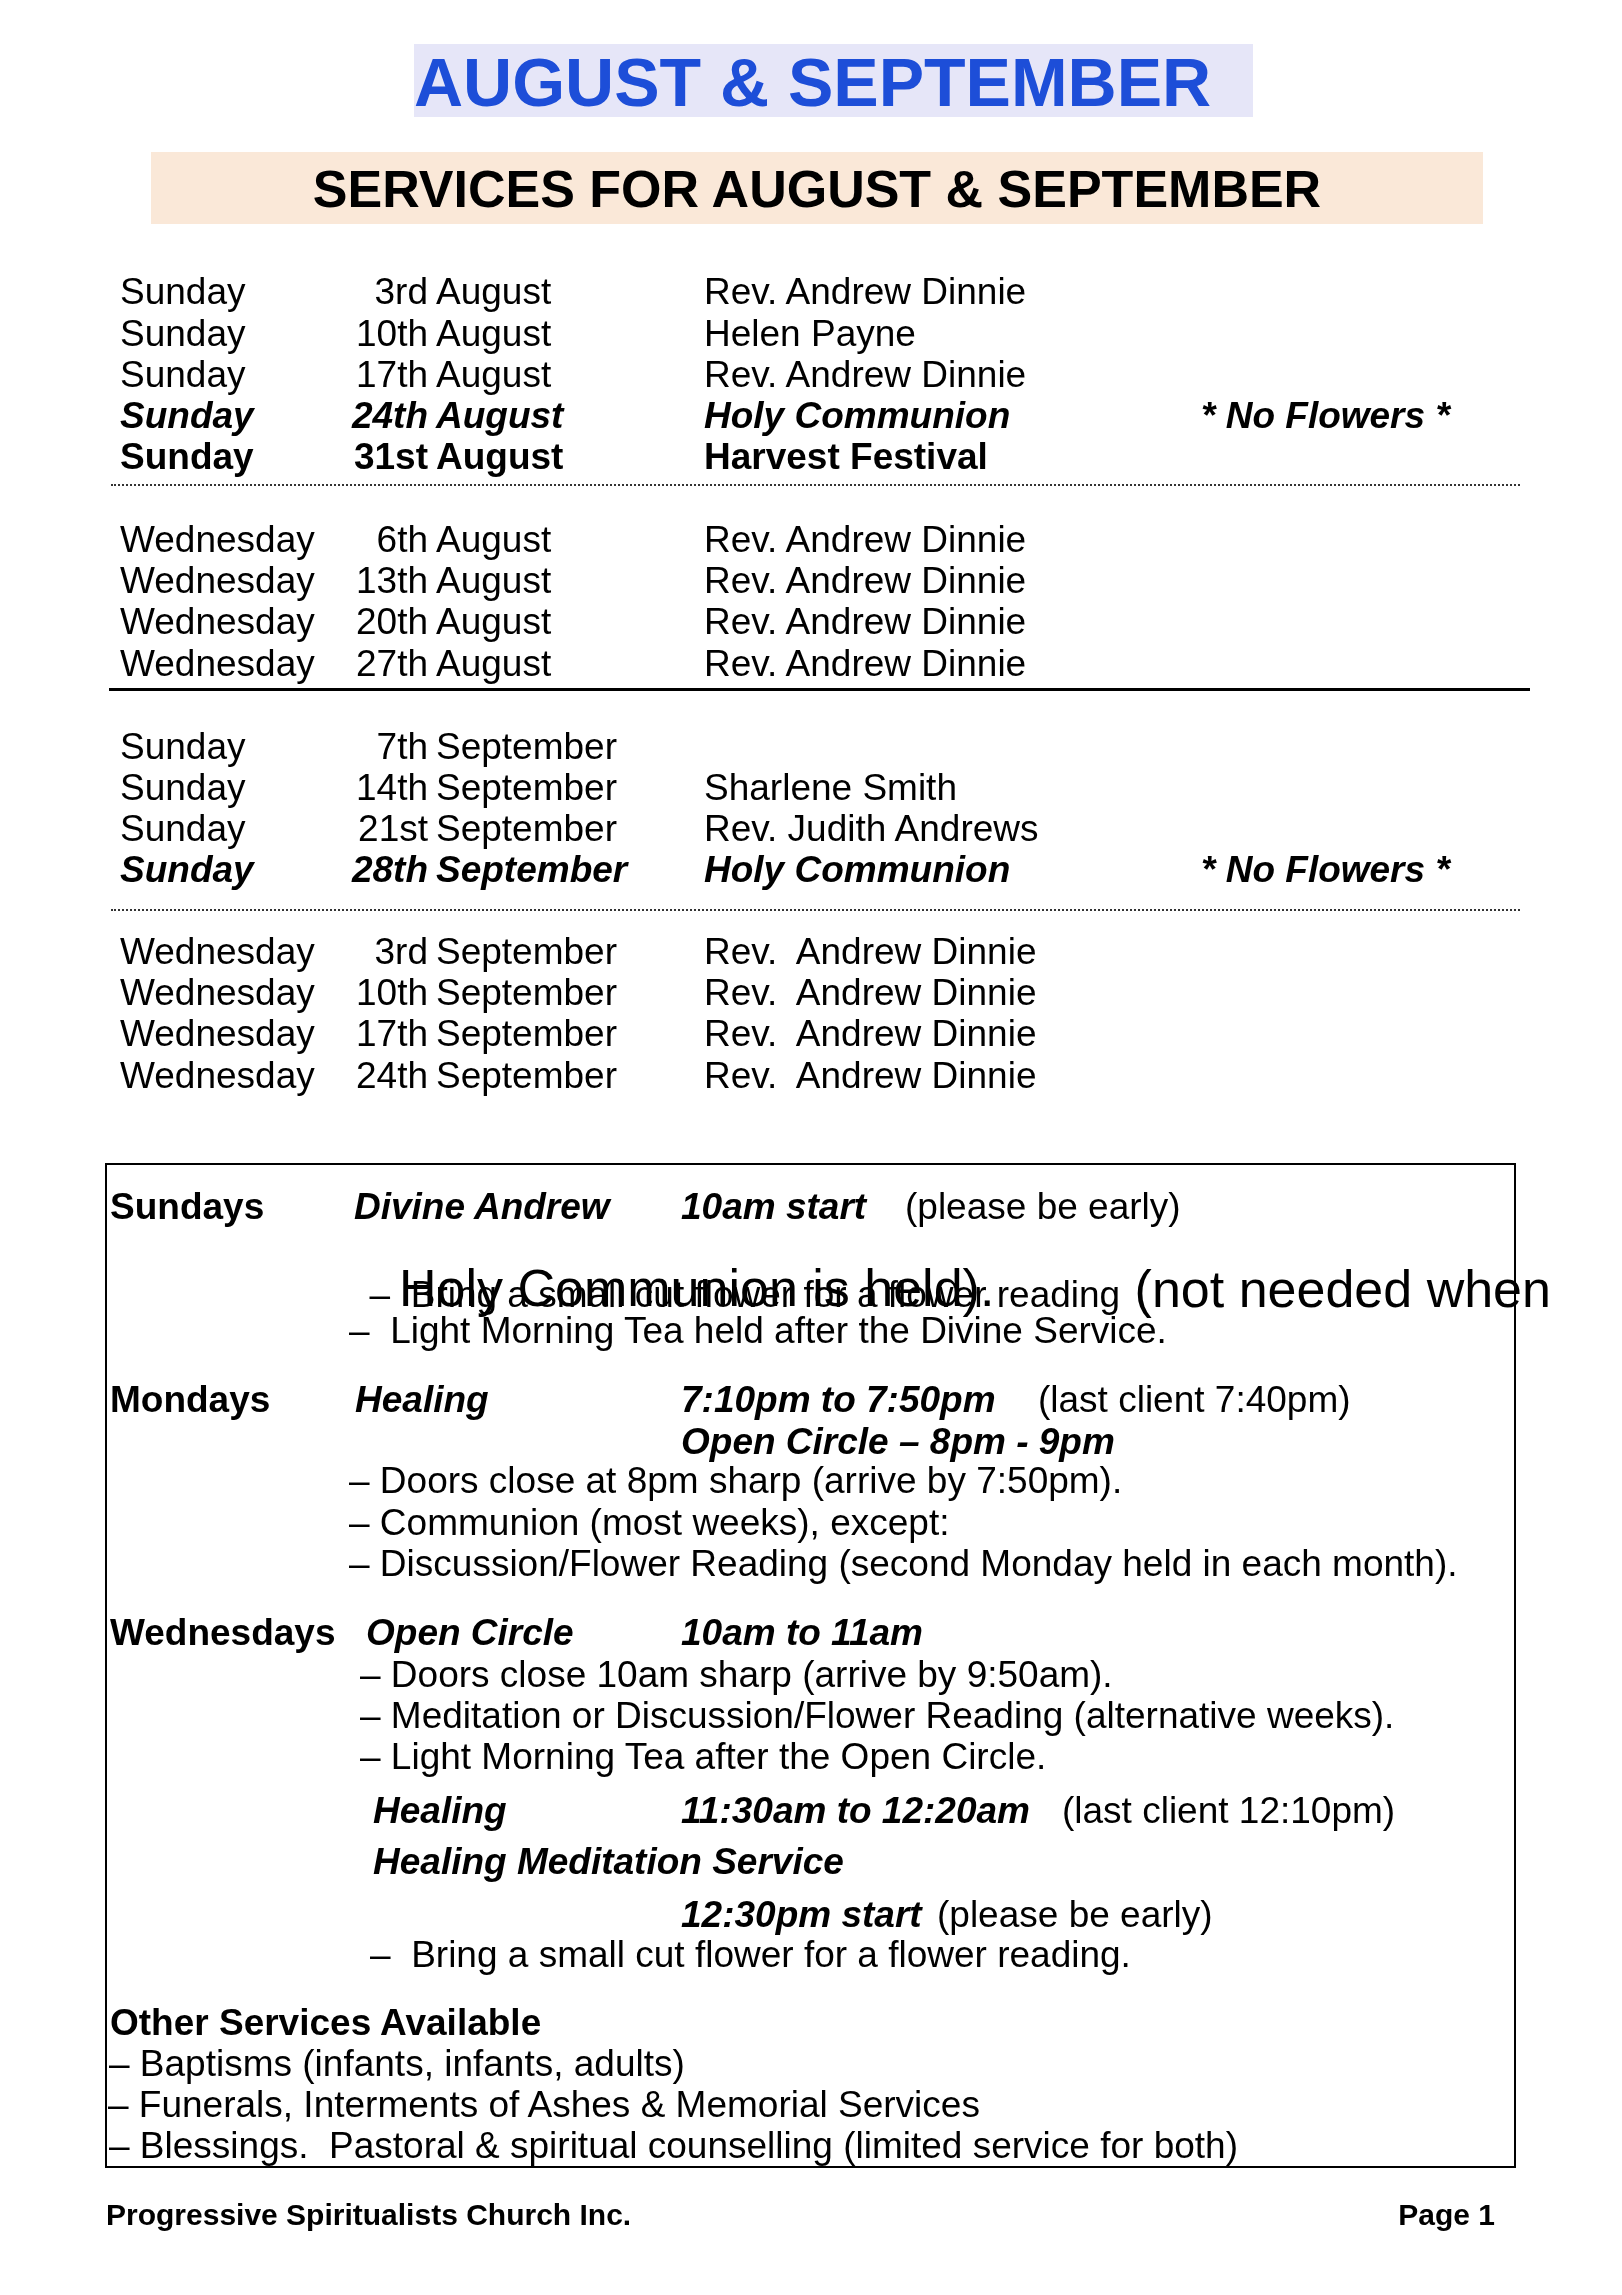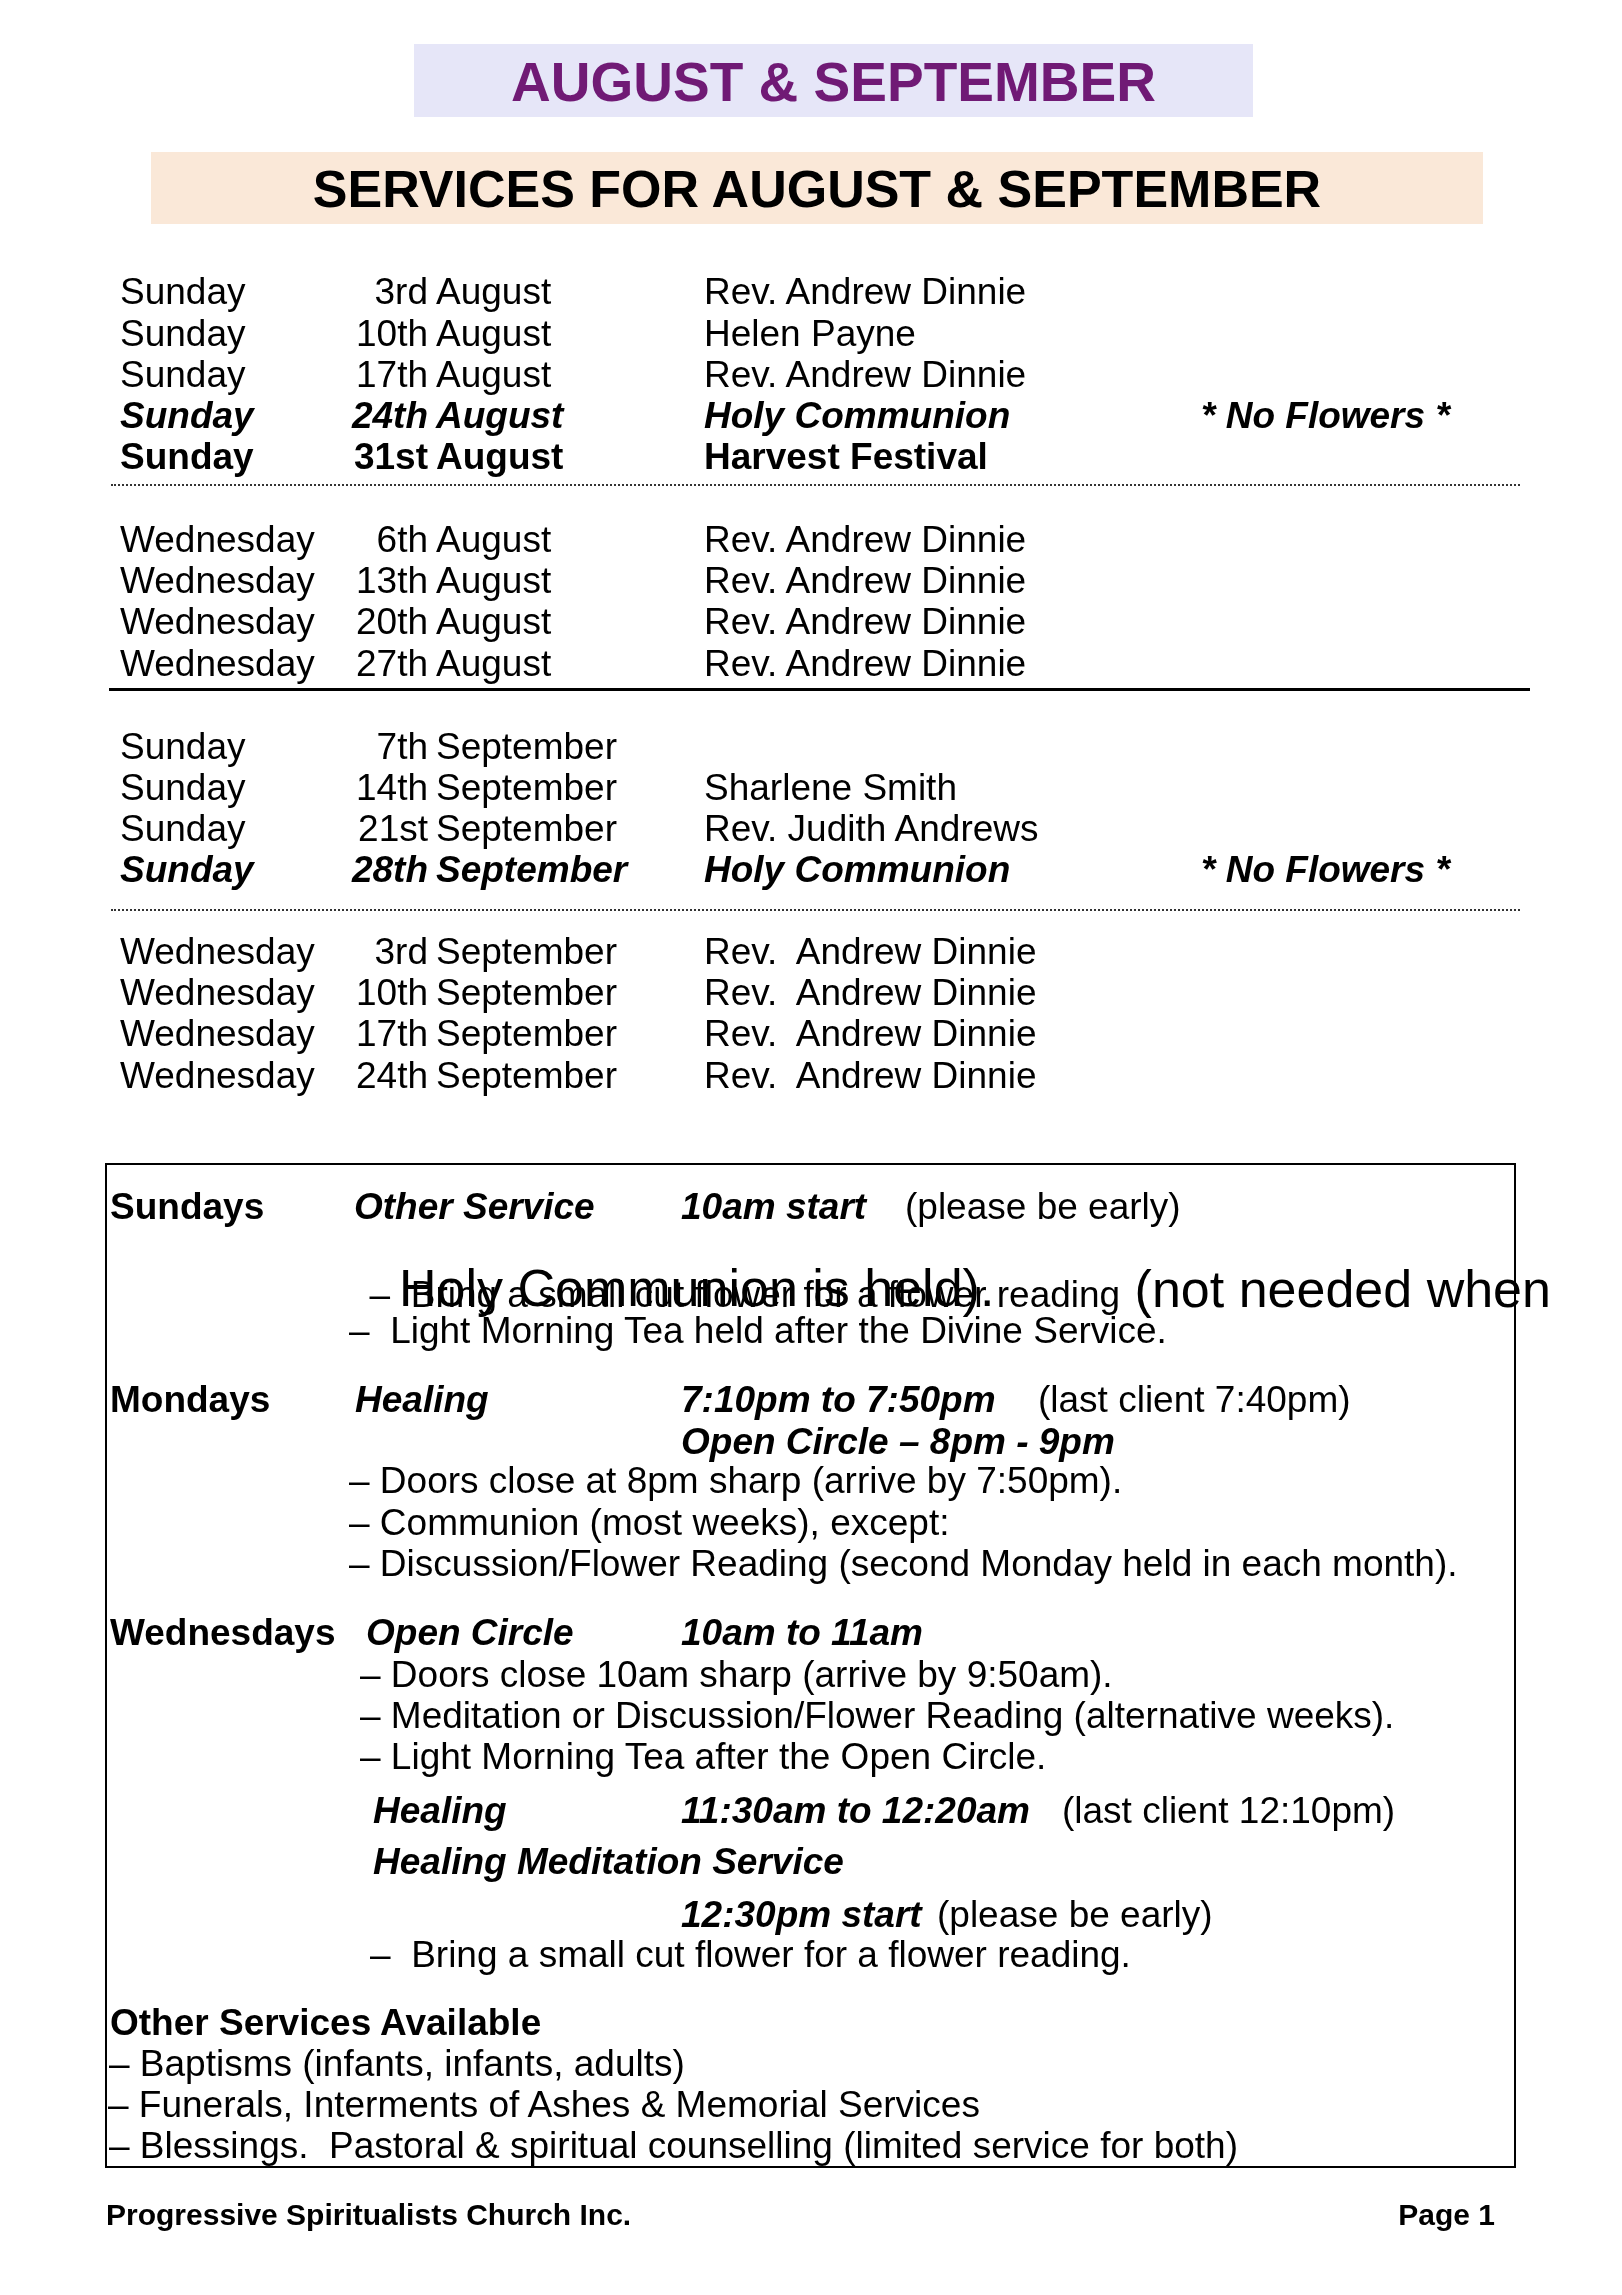--- a/index.html
+++ b/index.html
@@ -3,21 +3,21 @@
 <meta charset="utf-8">
 <style>
   html, body { margin: 0; padding: 0; background: #ffffff; }
   body { width: 1623px; height: 2295px; position: relative; overflow: hidden;
          font-family: "Liberation Sans", sans-serif; color: #000; }
 
   
   #title-box { position: absolute; left: 414px; top: 44px; width: 839px; height: 73px;
                background: #E6E6F8; }
   #title-text { position: absolute; left: 0; right: 0; top: 0; height: 73px; line-height: 77px;
-                text-align: center; font-weight: bold; font-size: 55px; color: #701a75; white-space: pre; }
+                text-align: left; font-weight: bold; font-size: 68px; color: #1d4ed8; white-space: pre; }
   #subtitle-box { position: absolute; left: 151px; top: 152px; width: 1332px; height: 72px;
                   background: #FAE8D8; }
   #subtitle-text { position: absolute; left: 0; right: 0; top: 0; height: 72px; line-height: 75px;
                    text-align: center; font-weight: bold; font-size: 52px; color: #000; white-space: pre; }
 
   
   .srow { position: absolute; left: 0; width: 1623px; height: 41px; font-size: 37px; line-height: 41px; }
   .srow > span { position: absolute; top: 0; white-space: pre; }
   .c-day { left: 120px; }
   .c-num { left: 308px; width: 120px; text-align: right; }
@@ -159,21 +159,21 @@
   </div>
 
 <div class="dotted" style="top:484px;"></div>
 <div class="solid" style="top:688px;"></div>
 <div class="dotted" style="top:909px;"></div>
 
 <div id="info-box"></div>
 
 <div class="iline" style="top:1186px;left:0;width:1623px;">
   <span class="b" style="left:110px;">Sundays</span>
-  <span class="bi" style="left:354px;">Other Service</span>
+  <span class="bi" style="left:354px;">Divine Andrew</span>
   <span class="bi" style="left:681px;">10am start</span>
   <span style="left:905px;">(please be early)</span>
 </div>
 <div class="iline" style="top:1228px;left:349px;">
   <span style="left:0;position:relative;">–  Bring a small cut flower for a flower reading</span><span class="big" style="position:relative;"> (not needed when</span>
 </div>
 <div class="iline big" style="top:1268px;left:399px;">Holy Communion is held).</div>
 <div class="iline" style="top:1310px;left:349px;">–  Light Morning Tea held after the Divine Service.</div>
 
 <div class="iline" style="top:1379px;left:0;width:1623px;">

